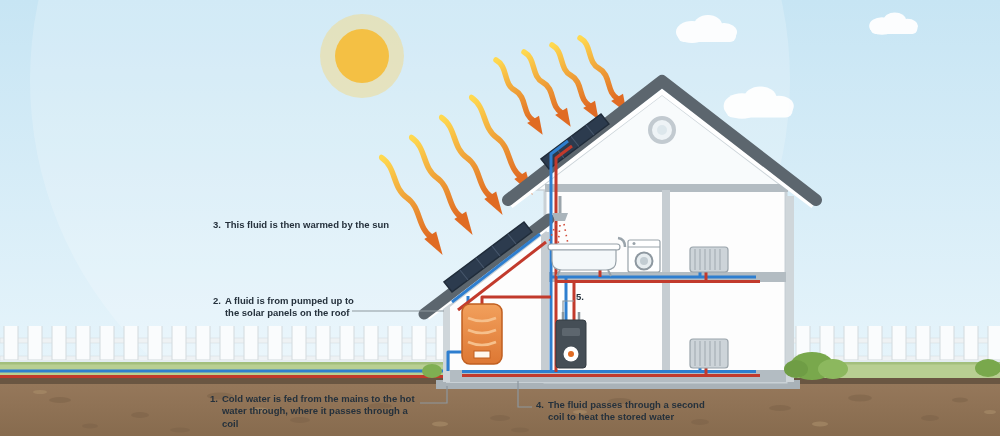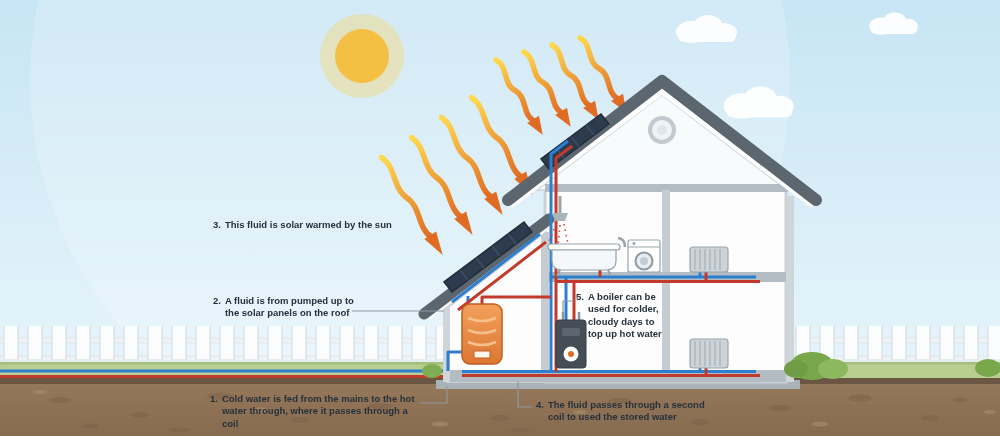--- a/index.html
+++ b/index.html
@@ -243,35 +243,34 @@
   <g fill="none" stroke="#8d979e" stroke-width="1.2">
     <path d="M352,311 H444"></path>
     <path d="M420,403 H447 V386"></path>
     <path d="M532,407 H518 V381"></path>
     <path d="M574,301 H563 V317"></path>
   </g>
 </svg>
 
 <div class="step" style="left:213px;top:219px;width:215px">
   <span class="num">3.</span>
-  <span class="txt">This fluid is solar warmed by the sun</span>
+  <span class="txt">This fluid is then warmed by the sun</span>
 </div>
 
 <div class="step" style="left:213px;top:295px;width:148px">
   <span class="num">2.</span>
   <span class="txt">A fluid is from pumped up to the solar panels on the roof</span>
 </div>
 
 <div class="step" style="left:210px;top:393px;width:208px">
   <span class="num">1.</span>
   <span class="txt">Cold water is fed from the mains to the hot water through, where it passes through a coil</span>
 </div>
 
 <div class="step" style="left:536px;top:399px;width:178px">
   <span class="num">4.</span>
-  <span class="txt">The fluid passes through a second coil to used the stored water</span>
+  <span class="txt">The fluid passes through a second coil to heat the stored water</span>
 </div>
 
 <div class="step" style="left:576px;top:291px;width:88px">
   <span class="num">5.</span>
-  <span class="txt">A boiler can be used for colder, cloudy days to top up hot water</span>
 </div>
 </div>
 
 </body></html>

